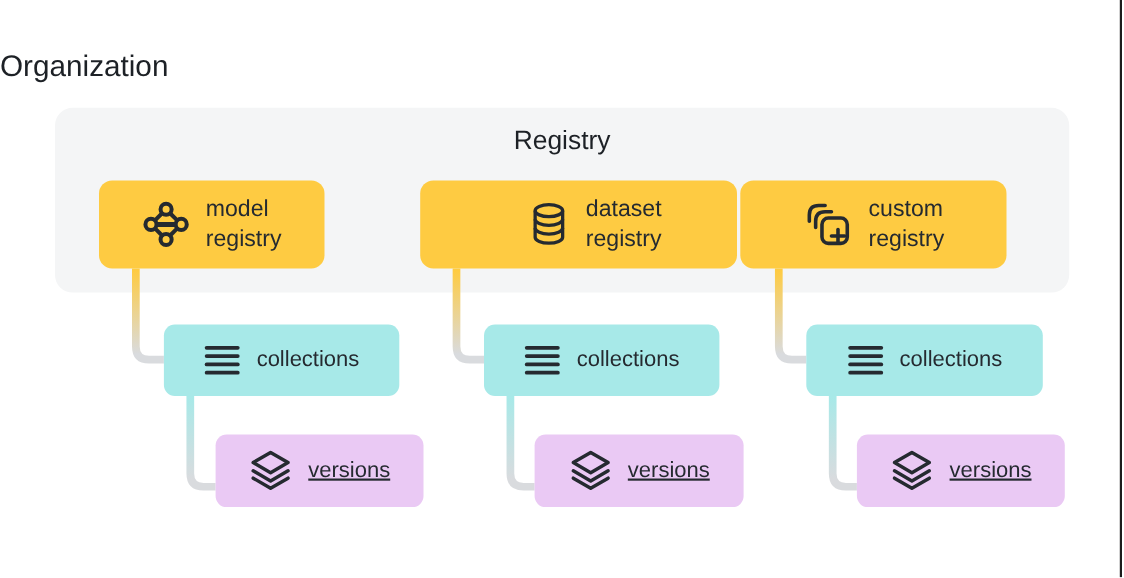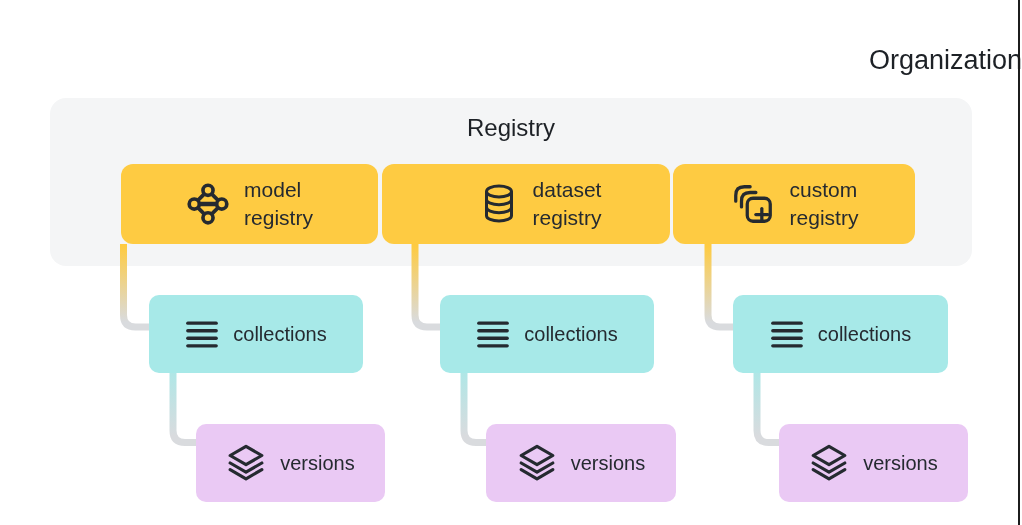--- a/index.html
+++ b/index.html
@@ -13,21 +13,21 @@
   html,body{margin:0;padding:0;background:#ffffff;}
   body{font-family:"Liberation Sans","DejaVu Sans",sans-serif;color:var(--ink);}
   .canvas{
     position:relative;
     width:1022px;height:525px;
     background:#ffffff;
     overflow:hidden;
   }
   .org-title{
     position:absolute;top:45px;left:0;right:0;
-    text-align:right;
+    text-align:left;
     font-size:27px;line-height:30px;
     color:#1d2126;
   }
   .registry-panel{
     position:absolute;
     left:50px;top:98px;width:922px;height:168px;
     background:var(--panel);
     border-radius:16px;
   }
   .registry-title{
@@ -41,40 +41,41 @@
     display:flex;align-items:center;justify-content:center;
     gap:14px;
   }
   .ybox{
     top:164px;height:80px;
     background:var(--yellow);
     border-radius:12px;
   }
   .ybox .lbl{font-size:21px;line-height:28px;}
   .cbox{
-    top:295px;height:78px;
+    top:295px;height:65px;
     background:var(--teal);
     border-radius:10px;
     text-align:center;
   }
   .vbox{
-    top:424px;height:78px;
+    top:395px;height:66px;
     background:var(--purple);
     border-radius:10px;
+    text-decoration:underline;
   }
   .lbl{font-size:20px;color:var(--ink);white-space:nowrap;}
   .icon{display:inline-flex;align-items:center;justify-content:center;color:var(--ink);}
   .icon svg{display:block;}
   .connectors{position:absolute;left:0;top:0;pointer-events:none;}
   .right-border{
     position:absolute;top:0;bottom:0;left:1018px;width:2px;
     background:#1c1c1c;
   }
   
-  .ybox.c1{left:90px;width:257px;margin-left:31px;}
+  .ybox.c1{left:90px;width:205px;}
   .ybox.c2{left:382px;width:260px;padding-left:28px;}
   .ybox.c3{left:673px;width:242px;}
   .cbox.c1{left:149px;width:214px;}
   .cbox.c2{left:440px;width:214px;}
   .cbox.c3{left:733px;width:215px;}
   .vbox.c1{left:196px;width:189px;}
   .vbox.c2{left:486px;width:190px;}
   .vbox.c3{left:779px;width:189px;}
 </style>
 </head>

